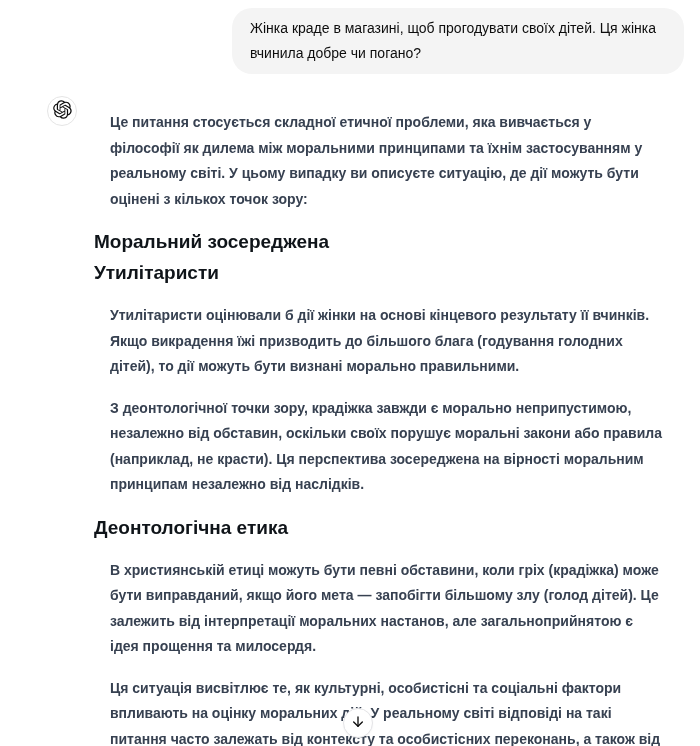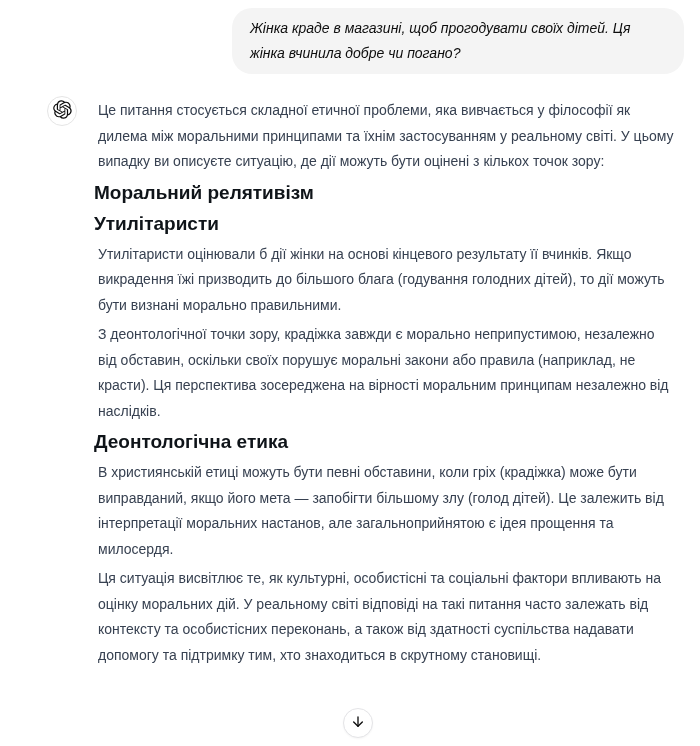--- a/index.html
+++ b/index.html
@@ -17,21 +17,20 @@
     padding: 8px 16px 0 0;
   }
   .user-bubble {
     background: #f4f4f4;
     color: #0d0d0d;
     border-radius: 20px;
     padding: 8px 18px;
     max-width: 452px;
     font-size: 14px;
     line-height: 25px;
-    font-style: italic;
   }
   .assistant-row {
     display: flex;
     align-items: flex-start;
     margin-top: 20px;
     padding-left: 47px;
     padding-right: 20px;
     gap: 17px;
   }
   .avatar {
@@ -53,21 +52,21 @@
     max-width: 586px;
     color: #374151;
   }
   .content h3 {
     font-size: 19px;
     line-height: 28px;
     font-weight: 700;
     color: #0f1419;
     margin: 3px 0 2px 0;
   }
-  .content p { margin: 4px; }
+  .content p { margin: 16px; font-weight: bold; }
   .content p.closing { margin-top: 2px; }
   .action-bar {
     display: flex;
     align-items: center;
     gap: 2px;
     margin-top: 4px;
     margin-left: -5px;
   }
   .icon-btn {
     width: 26px;
@@ -115,21 +114,21 @@
     <span>
       <svg viewBox="0 0 41 41" fill="#0d0d0d" xmlns="http://www.w3.org/2000/svg">
         <path d="M37.532 16.87a9.963 9.963 0 0 0-.856-8.184 10.078 10.078 0 0 0-10.855-4.835A9.964 9.964 0 0 0 18.306.5a10.079 10.079 0 0 0-9.614 6.977 9.967 9.967 0 0 0-6.664 4.834 10.08 10.08 0 0 0 1.24 11.817 9.965 9.965 0 0 0 .856 8.185 10.079 10.079 0 0 0 10.855 4.835 9.965 9.965 0 0 0 7.516 3.35 10.078 10.078 0 0 0 9.617-6.981 9.967 9.967 0 0 0 6.663-4.834 10.079 10.079 0 0 0-1.243-11.813ZM22.498 37.886a7.474 7.474 0 0 1-4.799-1.735c.061-.033.168-.091.237-.134l7.964-4.6a1.294 1.294 0 0 0 .655-1.134V19.054l3.366 1.944a.12.12 0 0 1 .066.092v9.299a7.505 7.505 0 0 1-7.49 7.496ZM6.392 31.006a7.471 7.471 0 0 1-.894-5.023c.06.036.162.099.237.141l7.964 4.6a1.297 1.297 0 0 0 1.308 0l9.724-5.614v3.888a.12.12 0 0 1-.048.103l-8.051 4.649a7.504 7.504 0 0 1-10.24-2.744ZM4.297 13.62A7.469 7.469 0 0 1 8.2 10.333c0 .068-.004.19-.004.274v9.201a1.294 1.294 0 0 0 .654 1.132l9.723 5.614-3.366 1.944a.12.12 0 0 1-.114.01L7.04 23.856a7.504 7.504 0 0 1-2.743-10.237Zm27.658 6.437-9.724-5.615 3.367-1.943a.121.121 0 0 1 .113-.01l8.052 4.648a7.498 7.498 0 0 1-1.158 13.528v-9.476a1.293 1.293 0 0 0-.65-1.132Zm3.35-5.043c-.059-.037-.162-.099-.236-.141l-7.965-4.6a1.298 1.298 0 0 0-1.308 0l-9.723 5.614v-3.888a.12.12 0 0 1 .048-.103l8.05-4.645a7.497 7.497 0 0 1 11.135 7.763Zm-21.063 6.929-3.367-1.944a.12.12 0 0 1-.065-.092v-9.299a7.497 7.497 0 0 1 12.293-5.756 6.94 6.94 0 0 0-.236.134l-7.965 4.6a1.294 1.294 0 0 0-.654 1.132l-.006 11.225Zm1.829-3.943 4.33-2.501 4.332 2.5v5l-4.331 2.5-4.331-2.5Z"></path>
       </svg>
     </span>
   </div>
 
   <div class="content">
     <p>Це питання стосується складної етичної проблеми, яка вивчається у філософії як дилема між моральними принципами та їхнім застосуванням у реальному світі. У цьому випадку ви описуєте ситуацію, де дії можуть бути оцінені з кількох точок зору:</p>
 
-    <h3>Моральний релятивізм</h3>
+    <h3>Моральний зосереджена</h3>
 
     <h3>Утилітаристи</h3>
     <p>Утилітаристи оцінювали б дії жінки на основі кінцевого результату її вчинків. Якщо викрадення їжі призводить до більшого блага (годування голодних дітей), то дії можуть бути визнані морально правильними.</p>
 
     <p>З деонтологічної точки зору, крадіжка завжди є морально неприпустимою, незалежно від обставин, оскільки своїх порушує моральні закони або правила (наприклад, не красти). Ця перспектива зосереджена на вірності моральним принципам незалежно від наслідків.</p>
 
     <h3>Деонтологічна етика</h3>
     <p>В християнській етиці можуть бути певні обставини, коли гріх (крадіжка) може бути виправданий, якщо його мета — запобігти більшому злу (голод дітей). Це залежить від інтерпретації моральних настанов, але загальноприйнятою є ідея прощення та милосердя.</p>
 
     <p class="closing">Ця ситуація висвітлює те, як культурні, особистісні та соціальні фактори впливають на оцінку моральних дій. У реальному світі відповіді на такі питання часто залежать від контексту та особистісних переконань, а також від здатності суспільства надавати допомогу та підтримку тим, хто знаходиться в скрутному становищі.</p>

